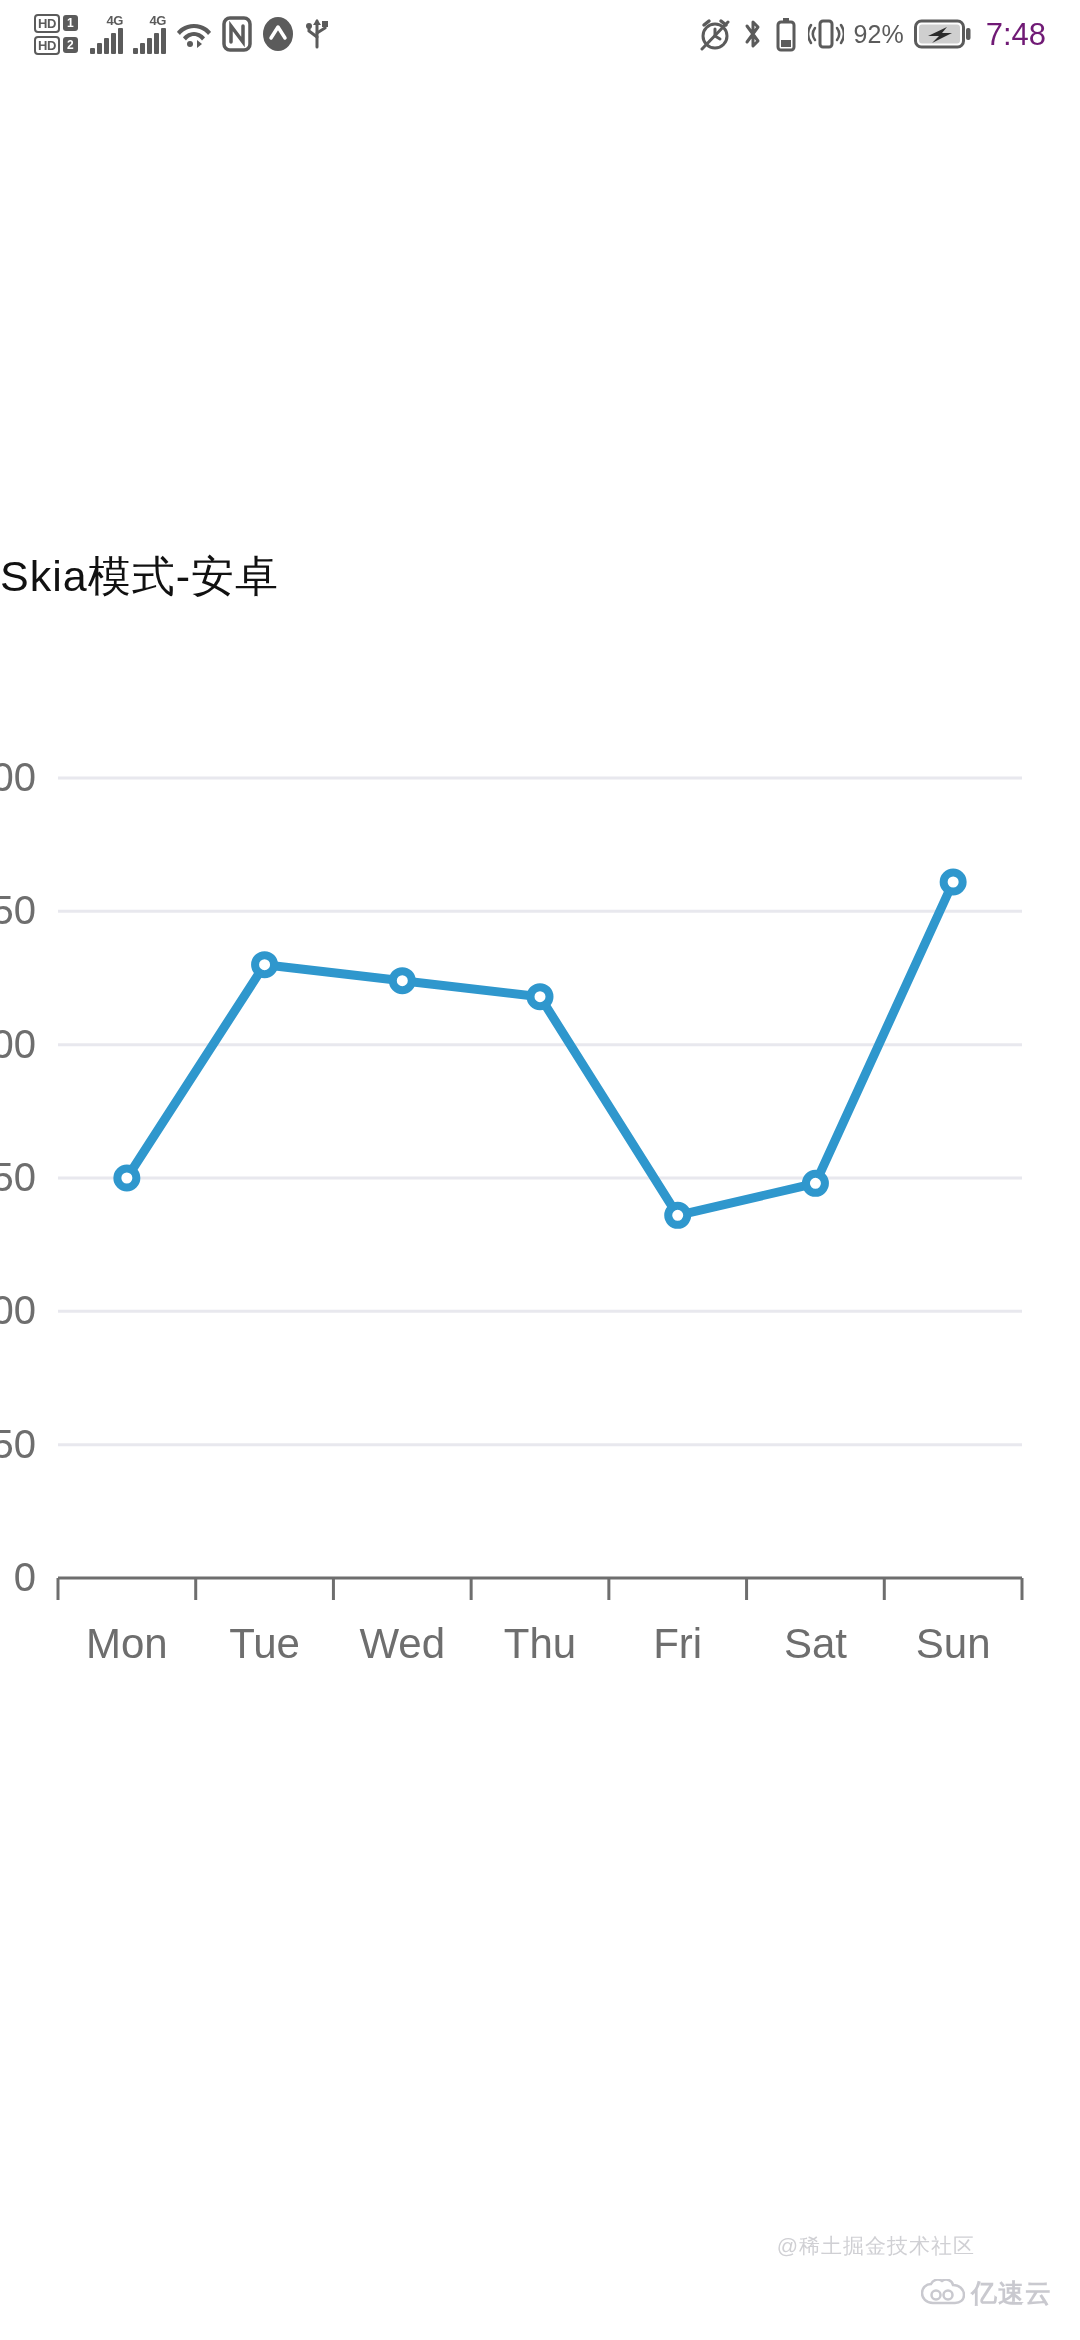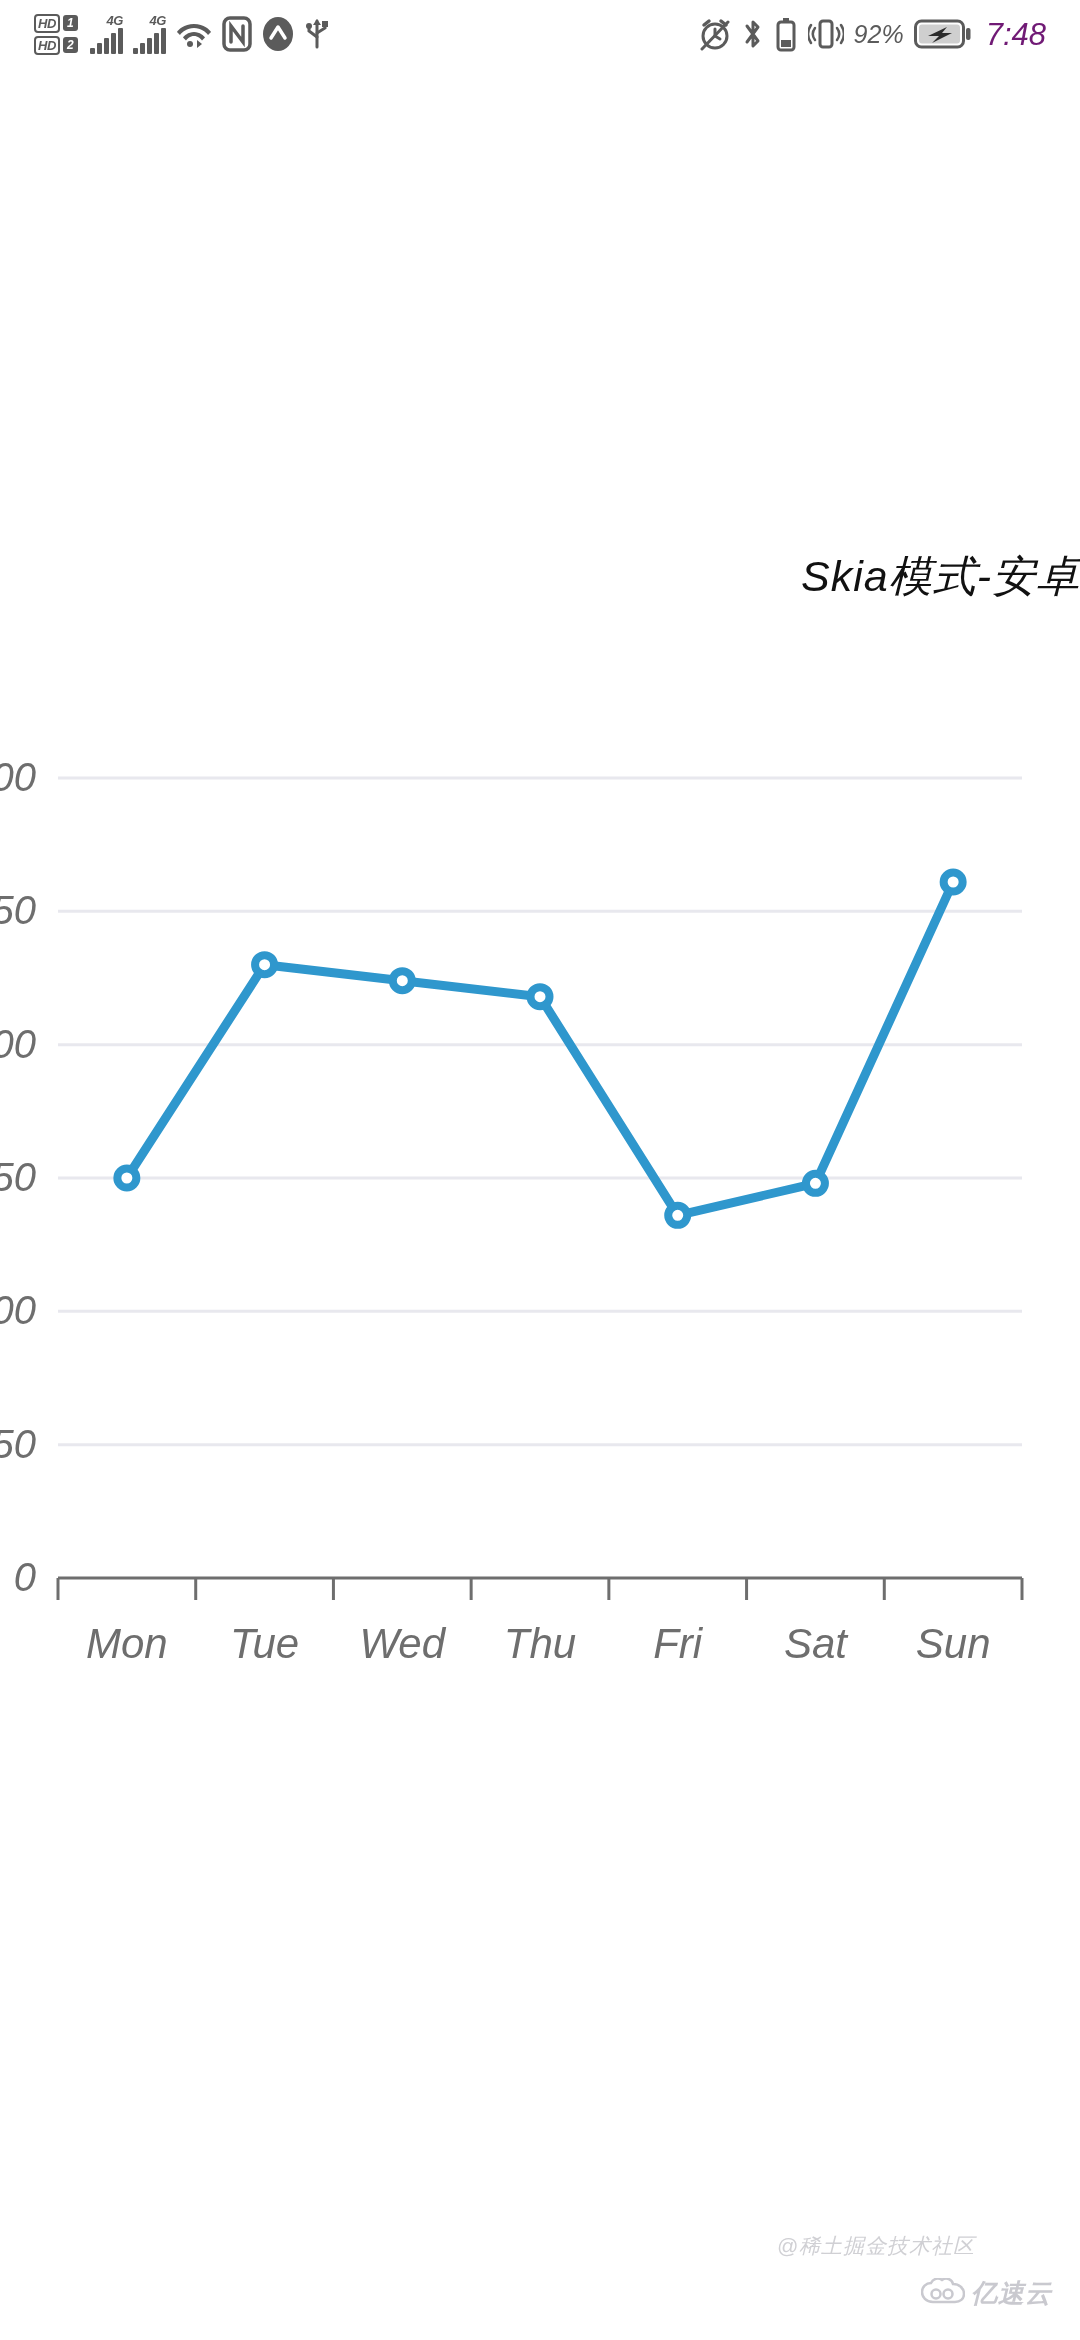--- a/index.html
+++ b/index.html
@@ -2,21 +2,21 @@
 <html><head>
 <meta charset="utf-8">
 <style>
   * { margin:0; padding:0; box-sizing:border-box; }
   html, body {
     width:1080px; height:2340px;
     background:#ffffff;
     font-family:"Liberation Sans","DejaVu Sans",sans-serif;
     overflow:hidden;
   }
-  .screen { position:relative; width:1080px; height:2340px; background:#fff;font-style:italic; }
+  .screen { position:relative; width:1080px; height:2340px; background:#fff; }
 
   
   .statusbar {
     position:absolute; top:0; left:0; width:1080px; height:68px;
     display:flex; align-items:center; justify-content:space-between;
     padding:0 34px; color:#5b5b5b;
   }
   .sb-left, .sb-right { display:flex; align-items:center; }
   .sb-left { gap:9px; }
   .sb-right { gap:10px; }
@@ -44,30 +44,30 @@
   .sigwrap .lbl { font-size:13px; font-weight:700; line-height:1; margin-bottom:1px; letter-spacing:-0.5px;}
 
   .ico { display:inline-flex; align-items:center; justify-content:center; }
   .pct { font-size:25px; line-height:1; color:#5b5b5b; letter-spacing:0; }
   .clock { font-size:31px; line-height:1; color:#701a75; margin-left:4px; }
 
   
   .chart-wrap { position:absolute; left:0; top:68px; width:1080px; height:2272px; }
   .chart-title {
     position:absolute; left:0; right:0; top:480px;
-    text-align:right; font-size:43px; color:#111; letter-spacing:1px;
+    text-align:left; font-size:43px; color:#111; letter-spacing:1px;
   }
   .plot { position:absolute; left:0; top:0; width:1080px; height:1600px; }
   .wm1 {
     position:absolute; right:105px; top:2164px;
     font-size:21px; color:#d0d0d4; letter-spacing:1px; white-space:nowrap;
   }
   .wm2 {
     position:absolute; right:28px; top:2208px;
-    display:flex; align-items:center; gap:6px; color:#c9c9cf;
+    display:flex; align-items:flex-end; gap:6px; color:#c9c9cf;
   }
   .wm2 .wm2-text { font-size:26px; font-weight:700; letter-spacing:1px; }
 </style>
 </head>
 <body>
 
 <div class="screen">
 
   <div class="statusbar">
 

